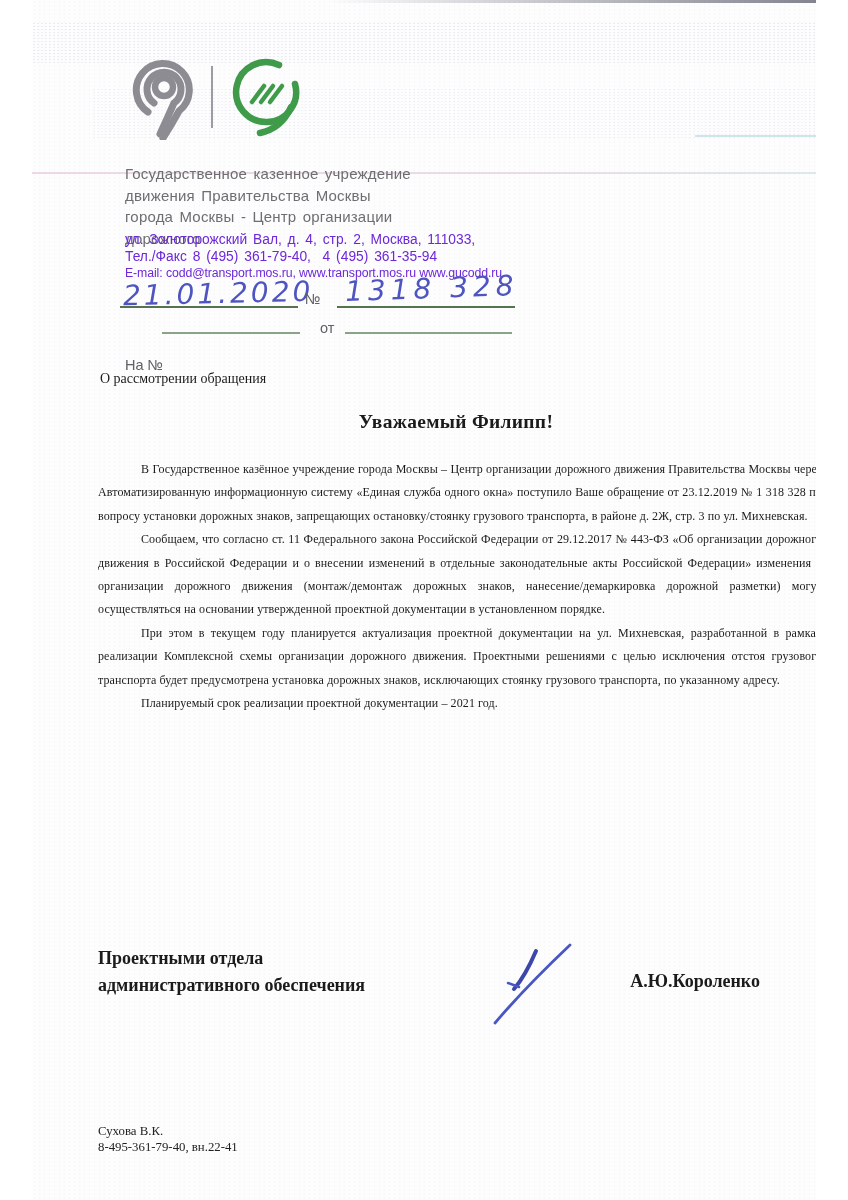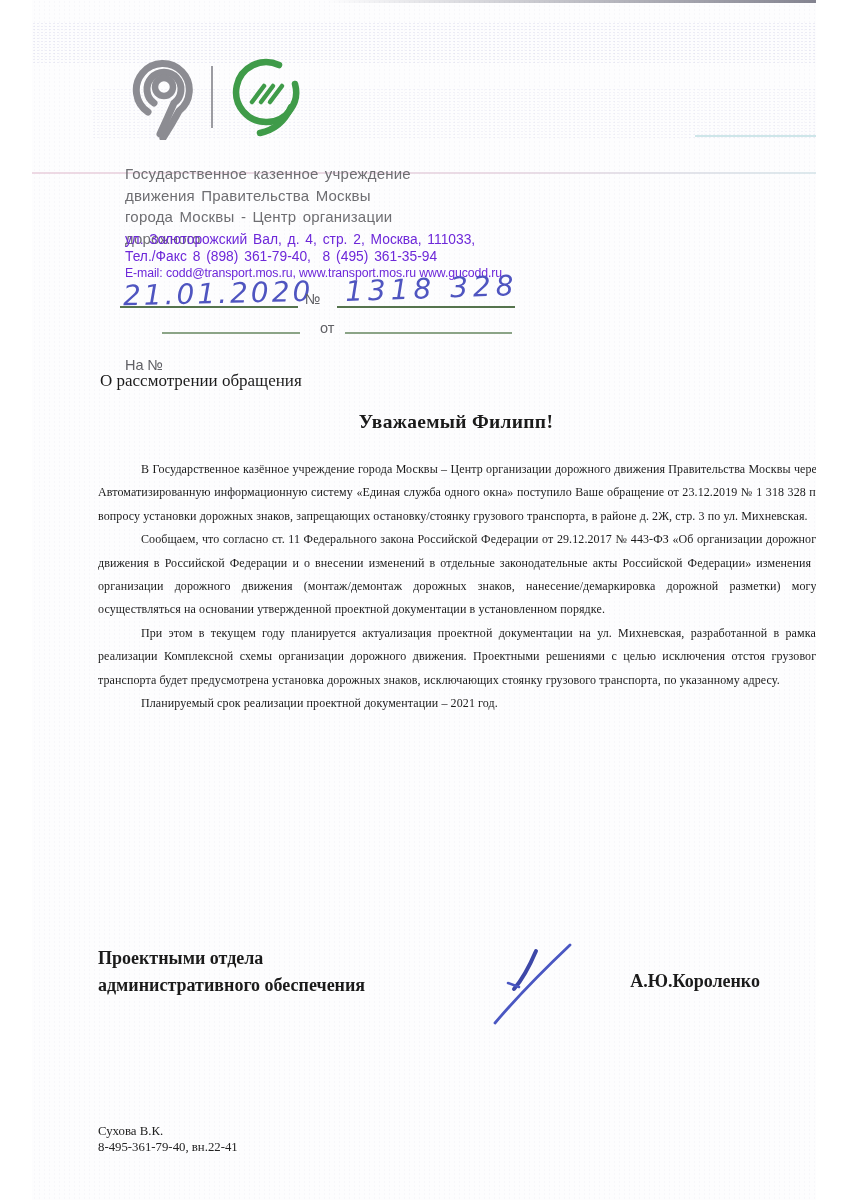--- a/index.html
+++ b/index.html
@@ -40,21 +40,21 @@
     font-size:14.5px;color:#606065;}
   .u-line{position:absolute;height:2px;}
   .u-date{background:#55744d;}
   .u-ref{background:#8ba487;height:1.6px;}
   .hand{position:absolute;font-family:"DejaVu Sans", sans-serif;font-style:italic;
     color:#4f55c0;}
   .hand-date{left:91px;top:277px;font-size:28px;letter-spacing:3px;transform:rotate(-1.3deg);}
   .hand-num{left:313px;top:272px;font-size:28px;letter-spacing:5px;transform:rotate(-2deg);}
 
   
-  .subject{position:absolute;left:68px;top:371px;font-size:17px;}
+  .subject{position:absolute;left:68px;top:371px;font-size:14px;}
   .salutation{position:absolute;left:0;top:411px;width:848px;text-align:center;
     font-size:19.5px;font-weight:bold;letter-spacing:.3px;}
   .body-text{position:absolute;left:66px;top:458px;width:724px;
     font-size:12px;line-height:23.4px;text-align:justify;letter-spacing:.1px;}
   .body-text p{margin:0;text-indent:43px;}
 
   
   .sign-pos{position:absolute;left:66px;top:945px;font-size:18px;font-weight:bold;line-height:27px;}
   .sign-name{position:absolute;right:56px;top:971px;font-size:18px;font-weight:bold;}
   .sig-svg{position:absolute;left:455px;top:935px;}
@@ -96,21 +96,21 @@
   </svg>
 
   <div class="org-name lh">
     <div>Государственное казенное учреждение</div>
     <div>движения Правительства Москвы</div>
     <div>города Москвы - Центр организации дорожного</div>
   </div>
 
   <div class="address lh">
     <div class="ltr-line">ул. Золоторожский Вал, д. 4, стр. 2, Москва, 111033,</div>
-    <div class="ltr-line">Тел./Факс 8 (898) 361-79-40,  8 (495) 361-35-94</div>
+    <div class="ltr-line">Тел./Факс 8 (495) 361-79-40,  4 (495) 361-35-94</div>
     <div class="ltr-line small">E-mail: codd@transport.mos.ru, www.transport.mos.ru www.gucodd.ru</div>
   </div>
 
   <span class="hand hand-date">21.01.2020</span>
   <div class="u-line u-date" style="left:88px;top:306px;width:178px;"></div>
   <span class="field-label" style="left:273px;top:291px;">№</span>
   <span class="hand hand-num">1318 328</span>
   <div class="u-line u-date" style="left:305px;top:306px;width:178px;"></div>
 
   <span class="field-label" style="left:93px;top:325px;margin-top:32px;">На №</span>

